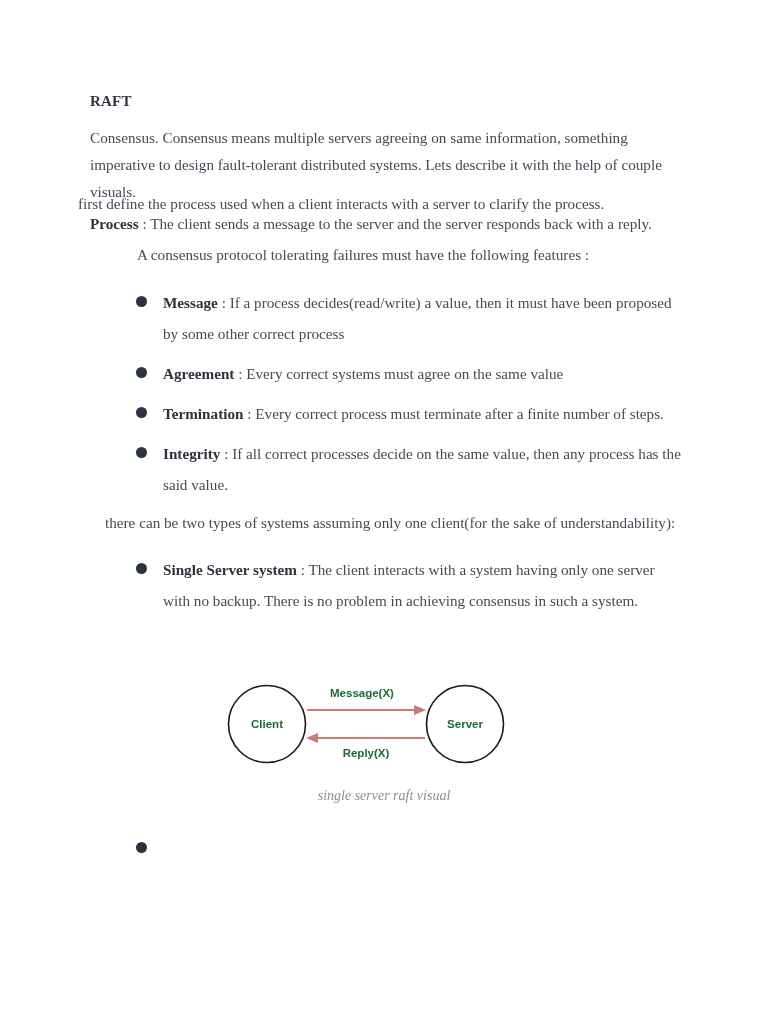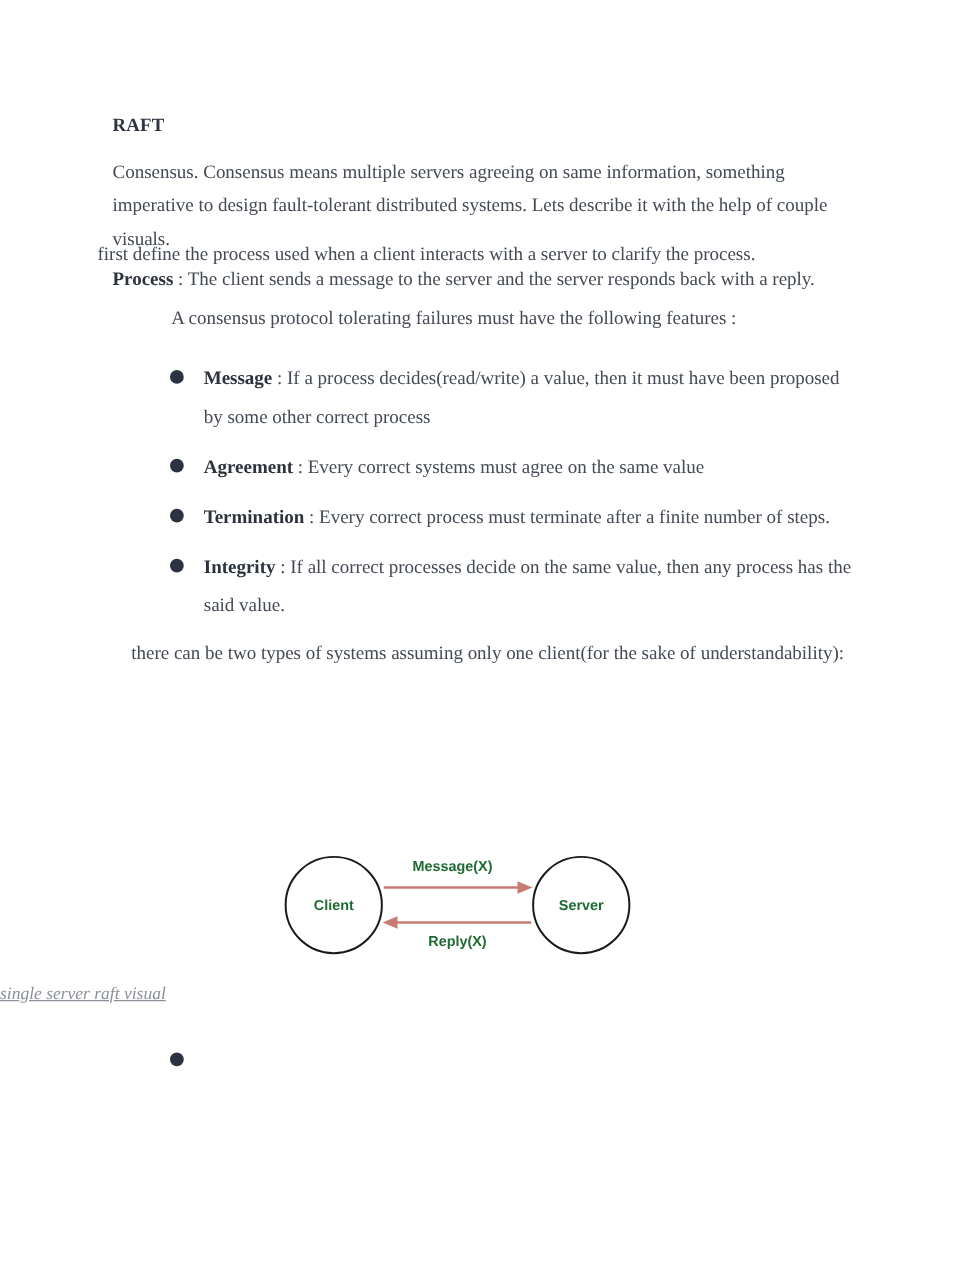--- a/index.html
+++ b/index.html
@@ -121,25 +121,24 @@
     stroke-width: 2.1;
     fill: none;
   }
   .edge-head { fill: #c87c74; }
 
   .caption {
     position: absolute;
     left: 0;
     top: 788px;
     width: 768px;
-    text-align: left;
+    text-align: center;
     font-size: 14px;
     font-style: italic;
     color: #8a8f98;
-    text-decoration: underline;
   }
 </style>
 </head>
 <body>
 
 <div class="page">
 
   <div class="heading">RAFT</div>
 
   <div class="para" id="p-consensus">Consensus. Consensus means multiple servers agreeing on same information, something imperative to design fault-tolerant distributed systems. Lets describe it with the help of couple visuals.</div>
@@ -164,20 +163,26 @@
       <span class="bullet-text"><b>Termination</b><span> : Every correct process must terminate after a finite number of steps.</span></span>
     </li>
     <li class="bullet-item">
       <span class="dot"></span>
       <span class="bullet-text"><b>Integrity</b><span> : If all correct processes decide on the same value, then any process has the said value.</span></span>
     </li>
   </ul>
 
   <div class="para" id="p-twotypes">there can be two types of systems assuming only one client(for the sake of understandability):</div>
 
+  <ul class="bullet-list" id="systems-list">
+    <li class="bullet-item">
+      <span class="dot"></span>
+      <span class="bullet-text"><b>Single Server system</b><span> : The client interacts with a system having only one server with no backup. There is no problem in achieving consensus in such a system.</span></span>
+    </li>
+  </ul>
 
   <div class="figure">
     <svg width="330" height="110" viewBox="0 0 330 110" xmlns="http://www.w3.org/2000/svg">
       <defs></defs>
 
       <circle class="node-circle" cx="48" cy="56" r="38.5"></circle>
       <text class="node-label" x="48" y="60" text-anchor="middle">Client</text>
 
       <circle class="node-circle" cx="246" cy="56" r="38.5"></circle>
       <text class="node-label" x="246" y="60" text-anchor="middle">Server</text>

